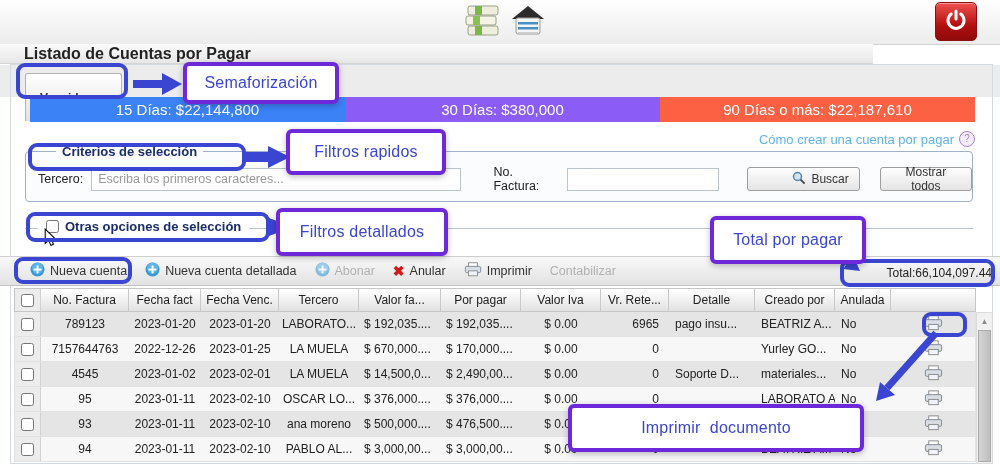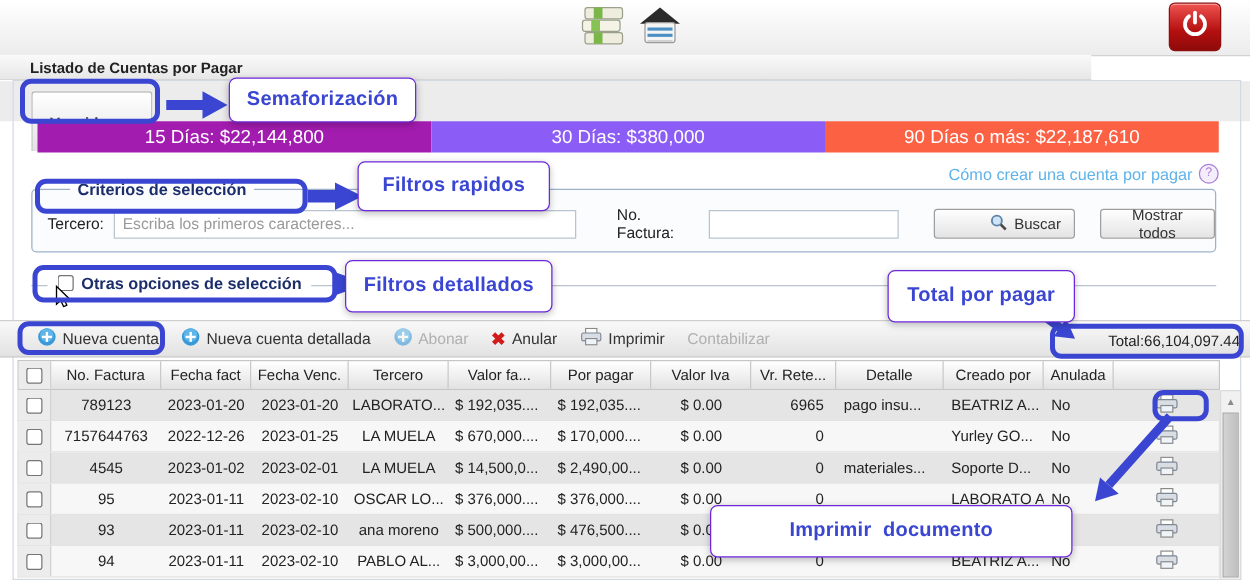--- a/index.html
+++ b/index.html
@@ -9,21 +9,21 @@
   
   .topbar{position:absolute;left:0;top:0;width:1000px;height:44px;
           background:linear-gradient(#ffffff,#ececec);border-bottom:1px solid #d2d2d2;}
   .top-icons{position:absolute;left:462px;top:3px;display:flex;gap:6px;align-items:flex-end;}
   .power-btn{position:absolute;left:935px;top:2px;width:40px;height:37px;border-radius:5px;
              background:linear-gradient(#ef5350,#b40f0f 60%,#8f0a0a);
              border:1px solid #8c0e0e;display:flex;align-items:center;justify-content:center;
              box-shadow:inset 0 1px 0 rgba(255,255,255,.4);cursor:pointer;}
   .titlebar{position:absolute;left:0;top:44px;width:873px;height:20px;
             background:linear-gradient(#fafafa,#e7e7e7);border-bottom:1px solid #d6d6d6;
-            font-weight:bold;font-size:12px;color:#222;line-height:20px;padding-left:24px;box-sizing:border-box;}
+            font-weight:bold;font-size:16px;color:#222;line-height:20px;padding-left:24px;box-sizing:border-box;}
   .tabstrip{position:absolute;left:0;top:65px;width:1000px;height:32px;background:#ececec;}
   .tab{position:absolute;left:25px;top:73px;height:23px;padding:12px 14px;
        background:linear-gradient(#ffffff,#e2e2e2);border:1px solid #b3b3b3;border-bottom:none;
        border-radius:3px 3px 0 0;font-weight:bold;font-size:12px;color:#333;
        display:flex;align-items:center;cursor:pointer;}
   .panel-outline{position:absolute;left:10px;top:64px;width:981px;height:398px;
                  border:1px solid #d3dae2;pointer-events:none;}
 
   
   .band{position:absolute;top:97px;height:25px;width:315px;color:#fff;font-size:15px;
@@ -88,22 +88,22 @@
   
   .sb{position:absolute;left:976px;top:312px;width:17px;height:152px;background:#f1f1f1;
       border:1px solid #dcdcdc;box-sizing:border-box;}
   .sb-up{height:16px;display:flex;align-items:center;justify-content:center;color:#8a8a8a;
          font-size:8px;cursor:pointer;}
   .sb-thumb{position:absolute;top:17px;left:1px;right:1px;bottom:1px;
             background:linear-gradient(90deg,#d4d4d4,#bfbfbf);border:1px solid #ababab;cursor:grab;}
 
   
   .ann-box{position:absolute;border:4px solid #3a46d2;border-radius:9px;pointer-events:none;box-sizing:border-box;}
-  .ann-label{position:absolute;background:#fff;border:1px solid #6d28d9;border-radius:6px;
-             box-shadow:0 2px 6px rgba(0,0,0,.25);color:#3a46d2;font-weight:bold;font-size:16px;
+  .ann-label{position:absolute;background:#fff;border:4px solid #6d28d9;border-radius:6px;
+             box-shadow:0 2px 6px rgba(0,0,0,.25);color:#3a46d2;font-weight:normal;font-size:16px;
              display:flex;align-items:center;justify-content:center;pointer-events:none;
              letter-spacing:.2px;white-space:pre;}
   .overlay{position:absolute;left:0;top:0;width:1000px;height:464px;pointer-events:none;}
 </style>
 </head>
 <body>
 
 <div class="app">
 
   <div class="topbar">
@@ -139,21 +139,21 @@
       </span>
     </div>
   </div>
 
   <div class="titlebar">Listado de Cuentas por Pagar</div>
   <div class="tabstrip"></div>
   <div class="panel-outline"></div>
 
   <div class="tab">Vencidos a:</div>
 
-  <div class="band" style="left:30px;background:#a21caf;">15 Días: $22,144,800</div>
+  <div class="band" style="left:30px;background:#3b82f6;">15 Días: $22,144,800</div>
   <div class="band" style="left:345px;background:#8b5cf6;">30 Días: $380,000</div>
   <div class="band" style="left:660px;background:#fd6144;">90 Días o más: $22,187,610</div>
 
   <div class="help-row">
     <span class="help-link">Cómo crear una cuenta por pagar</span>
     <span class="help-q">?</span>
   </div>
 
   <fieldset class="filters">
     <legend>Criterios de selección</legend>
@@ -316,22 +316,22 @@
         <input type="checkbox" style="">
       </div>
       <div class="tcell">4545</div>
       <div class="tcell">2023-01-02</div>
       <div class="tcell">2023-02-01</div>
       <div class="tcell">LA MUELA</div>
       <div class="tcell money">$ 14,500,0...</div>
       <div class="tcell money">$ 2,490,00...</div>
       <div class="tcell">$ 0.00</div>
       <div class="tcell num-r">0</div>
+      <div class="tcell al">Soporte D...</div>
       <div class="tcell al">materiales...</div>
-      <div class="tcell al">Soporte D...</div>
       <div class="tcell al">No</div>
       <div class="tcell printcell">
         <span>
           <svg width="19" height="16" viewBox="0 0 20 16">
                 <rect x="5" y="0.5" width="10" height="5" fill="#fdfdfd" stroke="#8a8a8a"></rect>
                 <rect x="1.5" y="4.5" width="17" height="7" rx="1.5" fill="#d8dee4" stroke="#7c8794"></rect>
                 <rect x="5" y="9.5" width="10" height="5.5" fill="#eef4fa" stroke="#8a8a8a"></rect>
               </svg>
         </span>
       </div>

